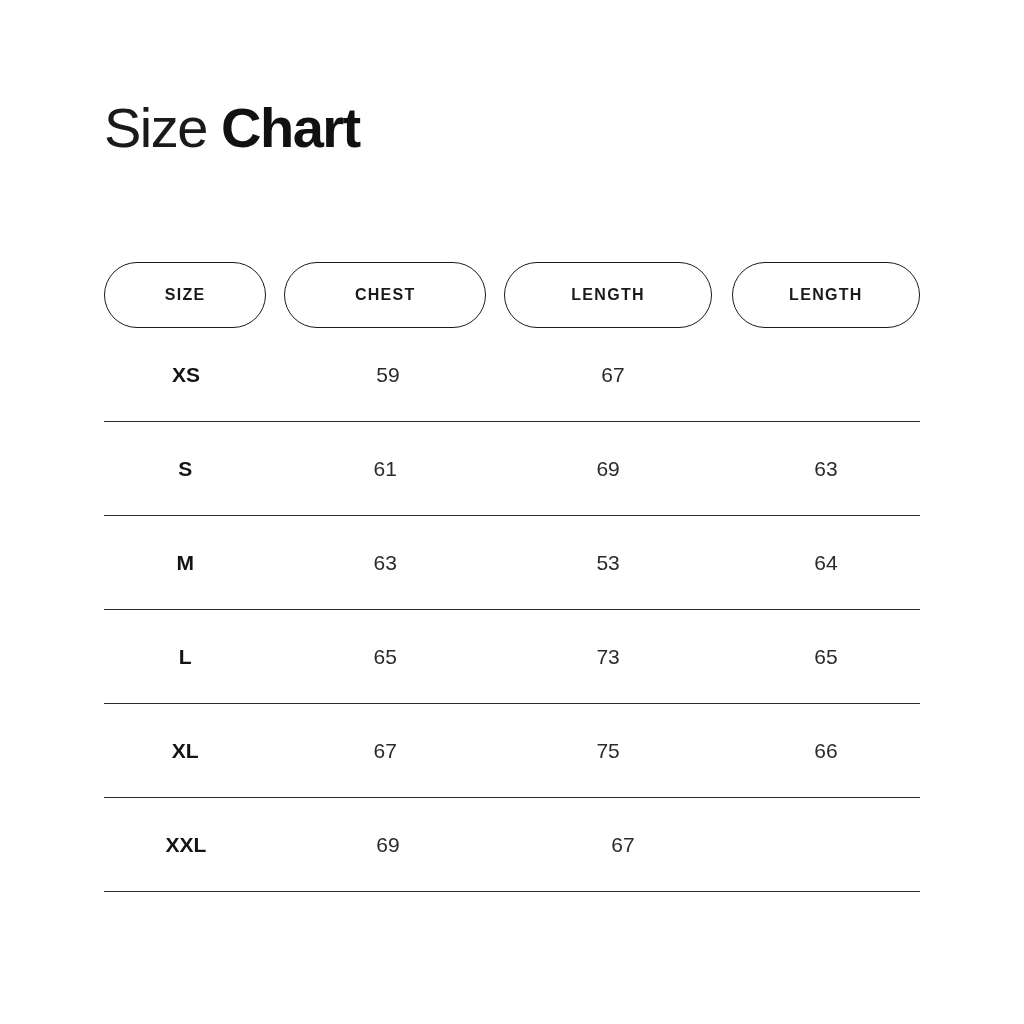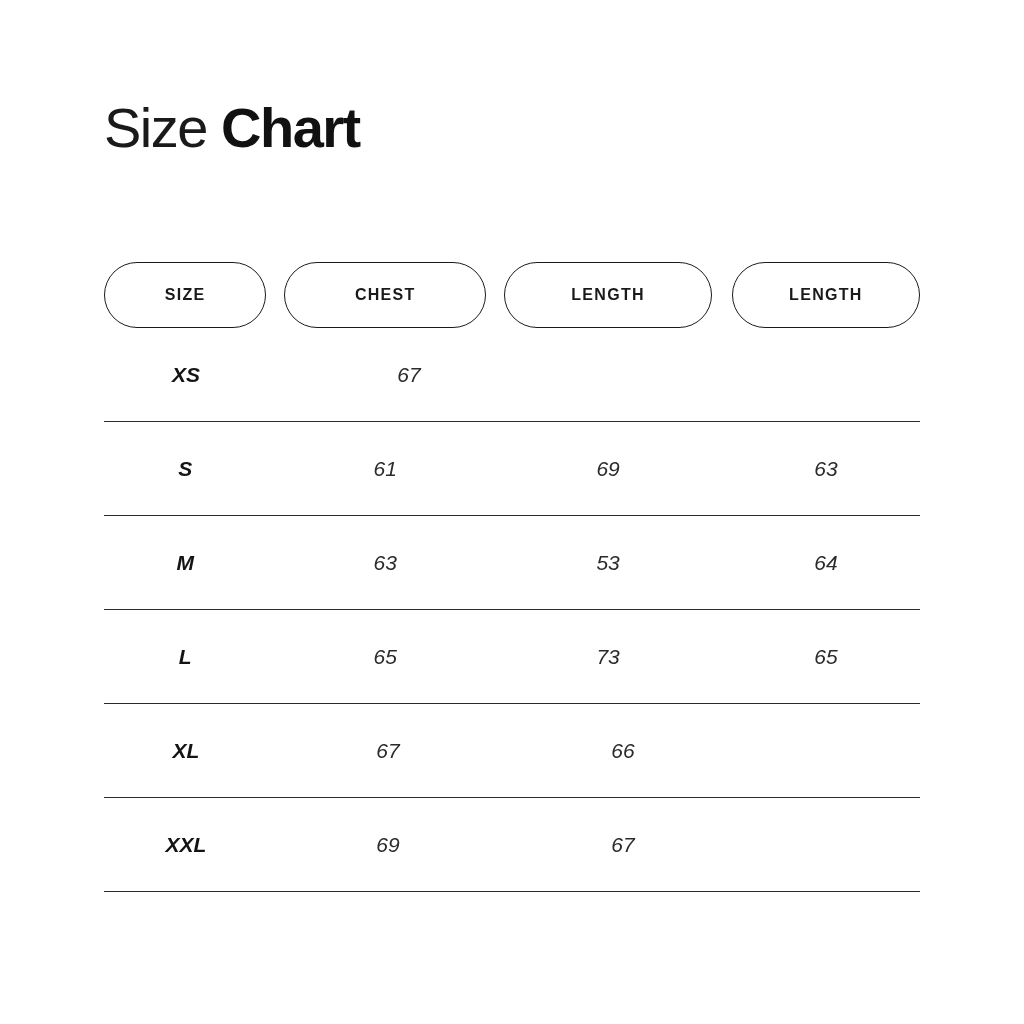--- a/index.html
+++ b/index.html
@@ -69,21 +69,20 @@
   .col-1 { width: 204px; }
   .col-2 { width: 210px; }
   .col-3 { width: 190px; }
 
   .gap-0 { width: 18px; }
   .gap-1 { width: 18px; }
   .gap-2 { width: 20px; }
 
   .body-rows {
     margin-top: 0px;
-    font-style: italic;
   }
   .row {
     display: flex;
     align-items: center;
     height: 93px;
     border-bottom: 1.3px solid #2b2b2b;
   }
   .cell {
     display: flex;
     align-items: center;
@@ -117,20 +116,21 @@
       <div class="head-cell col-2">LENGTH</div>
       <div class="gap-2"></div>
       <div class="head-cell col-3">LENGTH</div>
     </div>
 
     <div class="body-rows">
 
       <div class="row">
         <div class="cell size-cell col-0">XS</div>
         <div class="gap-0"></div>
+        <div class="cell col-1">59</div>
         <div class="gap-1"></div>
         <div class="cell col-2">67</div>
         <div class="gap-2"></div>
       </div>
 
       <div class="row">
         <div class="cell size-cell col-0">S</div>
         <div class="gap-0"></div>
         <div class="cell col-1">61</div>
         <div class="gap-1"></div>
@@ -157,20 +157,21 @@
         <div class="cell col-2">73</div>
         <div class="gap-2"></div>
         <div class="cell col-3">65</div>
       </div>
 
       <div class="row">
         <div class="cell size-cell col-0">XL</div>
         <div class="gap-0"></div>
         <div class="cell col-1">67</div>
         <div class="gap-1"></div>
+        <div class="cell col-2">75</div>
         <div class="gap-2"></div>
         <div class="cell col-3">66</div>
       </div>
 
       <div class="row">
         <div class="cell size-cell col-0">XXL</div>
         <div class="gap-0"></div>
         <div class="cell col-1">69</div>
         <div class="gap-1"></div>
         <div class="gap-2"></div>

